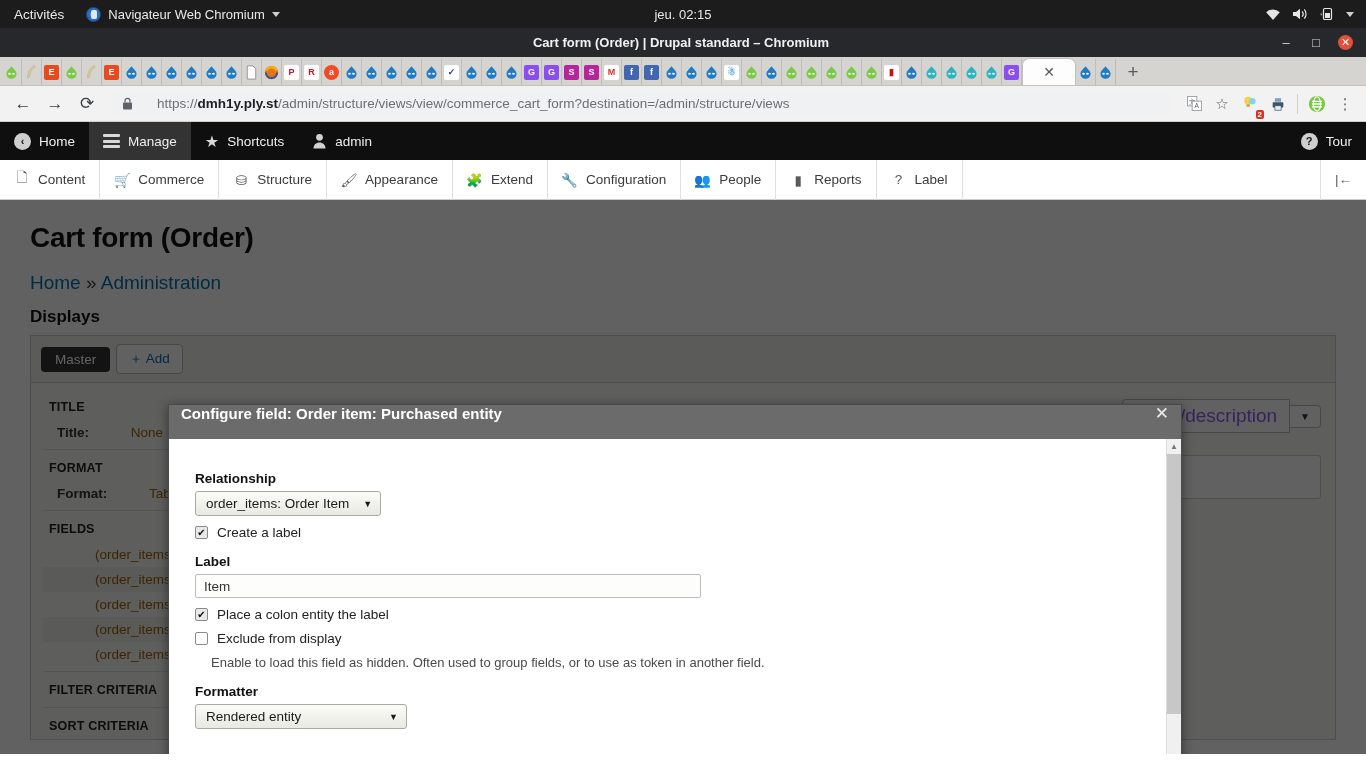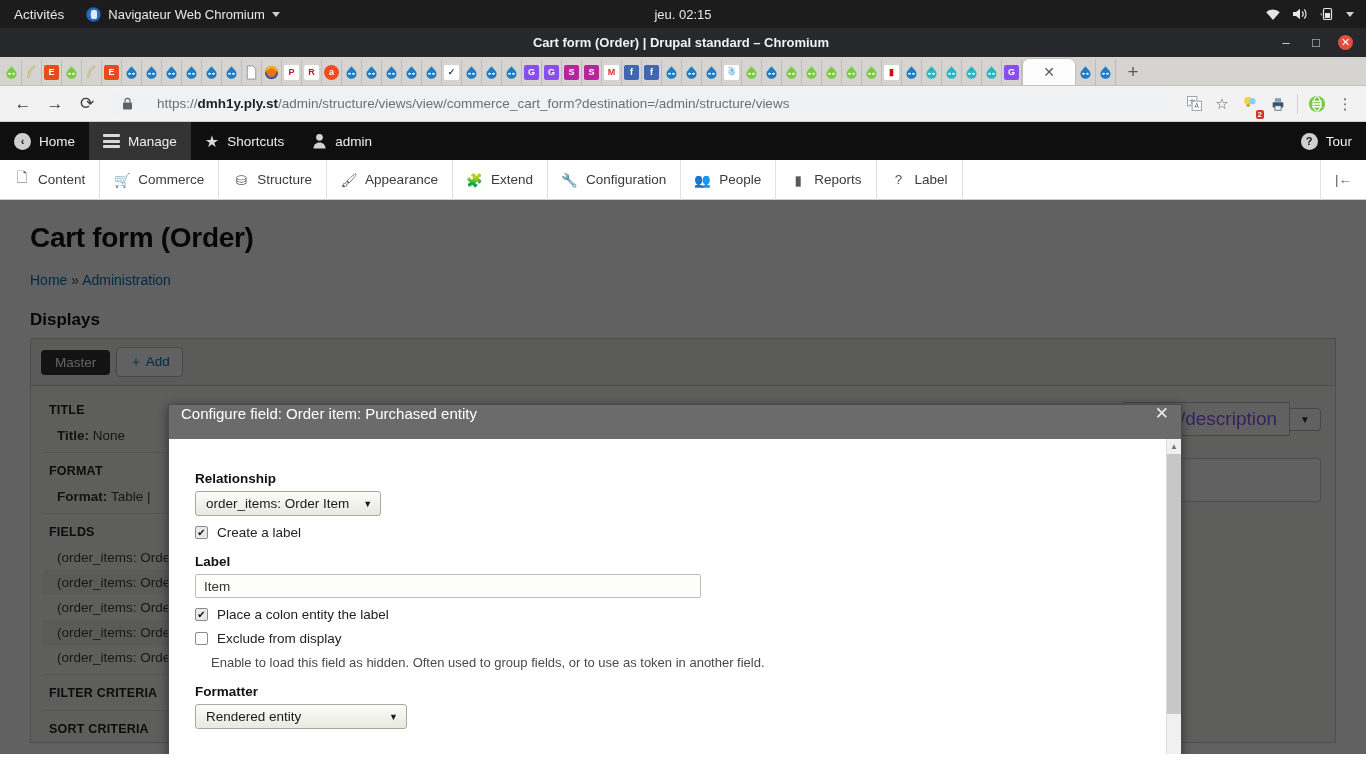--- a/index.html
+++ b/index.html
@@ -100,36 +100,36 @@
   .dm-item { display:flex; align-items:center; gap:8px; padding:0 14px; height:40px; border-right:1px solid #e0e0e0; }
   .dm-icon { width:16px; height:16px; color:#595959; display:flex; align-items:center; justify-content:center; }
   #dm-collapse { margin-left:auto; padding:0 14px; border-left:1px solid #e0e0e0; height:40px; display:flex; align-items:center; color:#5a5a5a; }
 
   
   #page {
     position:relative; height:554px; background:#fff; overflow:hidden;
   }
   #page-inner { padding: 22px 0 0 30px; }
   h1#page-title { font-size:28px; margin:0 0 18px; color:#111; font-weight:bold; letter-spacing:-0.3px; }
-  #breadcrumb { font-size:14px; color:#444; margin-bottom:22px; }
+  #breadcrumb { font-size:19px; color:#444; margin-bottom:13px; }
   #breadcrumb a { color:#0071b3; text-decoration:none; }
   h2#displays-head { font-size:17px; margin:0 0 8px; color:#111; }
 
   #displays-box { border:1px solid #ccc; background:#f6f6f4; width:1306px; }
   #display-tabs { display:flex; align-items:center; gap:6px; padding:8px 10px; background:#eeeeec; border-bottom:1px solid #ccc; }
   .disp-tab {
     background:#333; color:#fff; border-radius:4px; padding:5px 14px; font-size:13.5px;
   }
   .disp-add { background:#fff; border:1px solid #bbb; border-radius:4px; padding:5px 12px; font-size:13.5px; color:#0071b3; }
 
   #columns { display:flex; }
   #col-left { width:280px; padding:10px 0 0 12px; }
   .sec-head { font-size:12.5px; font-weight:bold; color:#222; padding:7px 6px 6px; letter-spacing:.2px; }
   .sec-row { font-size:13.5px; color:#333; padding:5px 14px; }
-  .sec-row a { color:#404040; text-decoration:none; }
+  .sec-row a { color:#a16207; text-decoration:none;margin-left:38px; }
   .sec-row.alt { background:#ececea; }
   .hr { border-top:1px solid #ddd; margin:4px 0; }
 
   #col-right { flex:1; padding:16px 14px 0 0; }
   .right-ctl { display:flex; justify-content:flex-end; align-items:center; gap:0; }
   .dd-pill {
     background:#fff; border:1px solid #bbb; border-radius:4px 0 0 4px;
     padding:5px 12px; font-size:19px; color:#8b5cf6; white-space:nowrap;
   }
   .dd-arrow {
@@ -149,21 +149,21 @@
   
   #modal {
     position:absolute; left:168px; top:204px; width:1014px; height:510px;
     background:#fff; border:1px solid #4a4a4a; box-shadow:0 2px 10px rgba(0,0,0,.45);
     display:flex; flex-direction:column;
   }
   #modal-header {
     height:34px; background:#6b6b6b; color:#fff; display:flex; align-items:center;
     padding:0 12px; position:relative; flex:0 0 auto;
   }
-  #modal-title { font-size:15px; font-weight:normal; margin-top:-17px; }
+  #modal-title { font-size:15px; font-weight:bold; margin-top:-17px; }
   #modal-close { margin-left:auto; font-size:17px; color:#e9e9e9; margin-top:-17px; }
   #modal-body { flex:1; position:relative; overflow:hidden; }
   #modal-scroll { padding:18px 26px 0; font-size:13.5px; color:#222; }
   #modal-scrollbar {
     position:absolute; right:0; top:0; width:15px; height:430px; background:#f0f0f0;
     border-left:1px solid #ddd;
   }
   #modal-scrollbar .up, #modal-scrollbar .dn {
     height:15px; display:flex; align-items:center; justify-content:center; font-size:8px; color:#777; background:#f0f0f0;
   }

